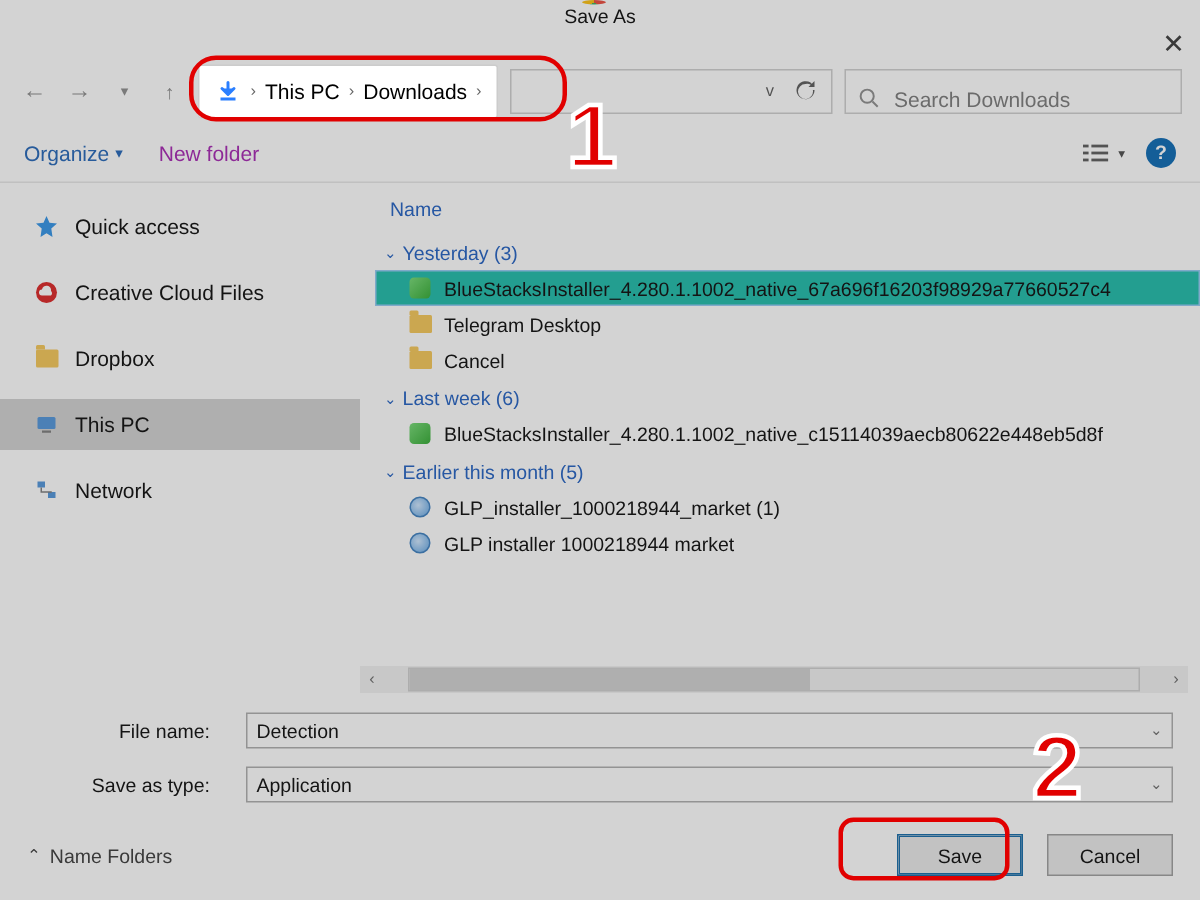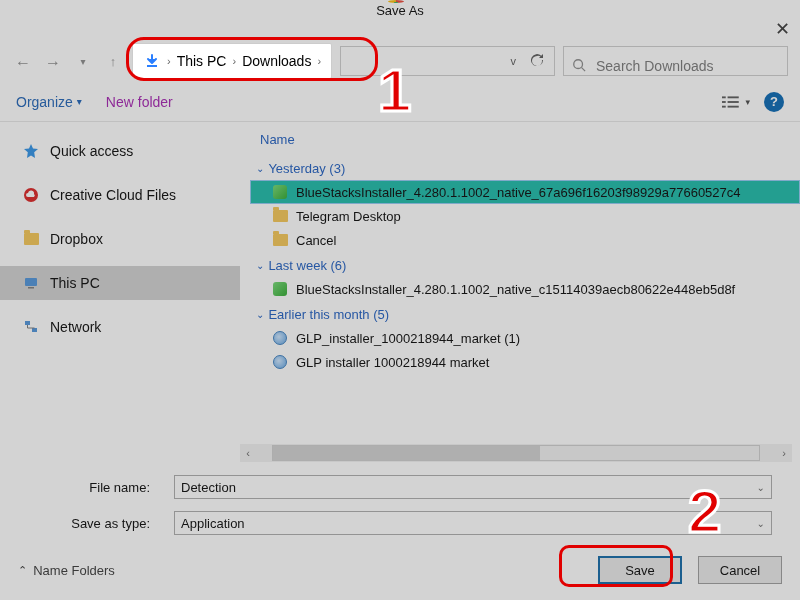--- a/index.html
+++ b/index.html
@@ -52,21 +52,21 @@
   .folder-ic { width:15px; height:12px; background:#f5c451; border-radius:1px; position:relative; }
   .folder-ic::before { content:""; position:absolute; top:-3px; left:0; width:6px; height:3px; background:#f5c451; border-radius:1px 1px 0 0; }
   .bs-ic { width:14px; height:14px; border-radius:3px; background: linear-gradient(135deg,#6fd86f,#2aa72a); }
   .glp-ic { width:14px; height:14px; border-radius:50%; background: radial-gradient(circle at 40% 40%, #cde6ff, #5aa0e0); border:1px solid #357abd; }
   .hscroll { position:absolute; bottom:0; left:0; right:8px; height:18px; background:#f0f0f0; display:flex; align-items:center; }
   .hscroll .track { flex:1; height:16px; border:1px solid #ccc; position:relative; margin:0 16px; }
   .hscroll .thumb { position:absolute; left:0; top:0; bottom:0; width:55%; background:#cfcfcf; }
   .hscroll .arrow { width:16px; text-align:center; color:#666; font-size:11px; }
 
   
-  .bottom { padding: 10px 28px 4px; }
+  .bottom { padding: 10px 18px 4px; }
   .field-row { display:flex; align-items:center; height:30px; margin-bottom:6px; }
   .field-label { width: 130px; text-align:right; padding-right:8px; font-size:13px; }
   .field-input { flex:1; height:24px; border:1px solid #aaa; background:#fff; display:flex; align-items:center; padding:0 6px; font-size:13px; position:relative;margin-left:16px; }
   .field-input .dd { margin-left:auto; color:#666; font-size:10px; }
 
   
   .footer { position:absolute; left:0; right:0; bottom:0; height:60px; display:flex; align-items:center; padding: 0 18px; }
   .hidefolders { display:flex; align-items:center; gap:6px; font-size:13px; color:#333; }
   .btns { margin-left:auto; display:flex; gap:16px; }
   .btn { width:84px; height:28px; border:1px solid #9a9a9a; background:#e9e9e9; display:flex; align-items:center; justify-content:center; font-size:13px; }

